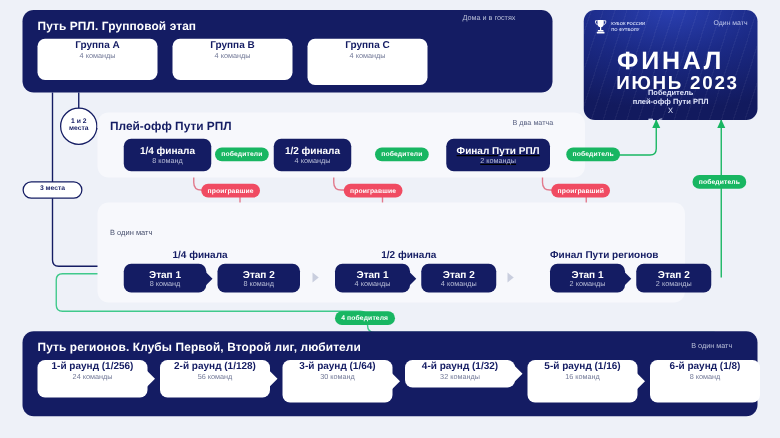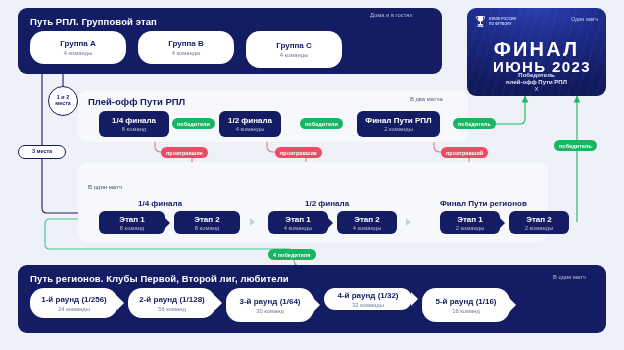--- a/index.html
+++ b/index.html
@@ -38,25 +38,25 @@
     position: absolute;
     font-size: 5.8px;
     color: #b9bfd8;
   }
   .corner-note.dark { color: #5a6283; }
 
   
   .card-white {
     position: absolute;
     background: #ffffff;
-    border-radius: 14px;
+    border-radius: 6px;
     display: flex;
     flex-direction: column;
     align-items: center;
-    justify-content: center;
+    justify-content: flex-start;
     gap: 2px;
   }
   .card-white .c-title { font-size: 8px; font-weight: bold; color: #141c63; }
   .card-white .c-sub { font-size: 5.8px; color: #737a98; }
 
   
   .card-tail::after {
     content: "";
     position: absolute;
     right: -6px; top: 50%;
@@ -257,21 +257,21 @@
   <div class="corner-note dark" style="left:410px; top:96px;">В два матча</div>
 
   <div class="box-navy" style="left:99px; top:111px; width:70px; height:26px;">
     <span class="b-title">1/4 финала</span>
     <span class="b-sub">8 команд</span>
   </div>
   <div class="box-navy" style="left:219px; top:111px; width:62px; height:26px;">
     <span class="b-title">1/2 финала</span>
     <span class="b-sub">4 команды</span>
   </div>
-  <div class="box-navy" style="left:357px; top:111px; width:83px; height:26px;">
+  <div class="box-navy" style="left:357px; top:111px; width:83px; height:26px;text-decoration:underline;">
     <span class="b-title">Финал Пути РПЛ</span>
     <span class="b-sub">2 команды</span>
   </div>
 
   <div class="pill pill-green" style="left:172px; top:118px;">победители</div>
   <div class="pill pill-green" style="left:300px; top:118px;">победители</div>
   <div class="pill pill-green" style="left:453px; top:118px;">победитель</div>
   <div class="pill pill-green" style="left:554px; top:140px;">победитель</div>
 
   <div class="pill pill-red" style="left:161px; top:147px;">проигравшие</div>
@@ -332,20 +332,24 @@
     <span class="c-title">3-й раунд (1/64)</span>
     <span class="c-sub">30 команд</span>
   </div>
   <div class="card-white card-tail" style="left:324px; top:288px; width:88px; height:22px;">
     <span class="c-title">4-й раунд (1/32)</span>
     <span class="c-sub">32 команды</span>
   </div>
   <div class="card-white card-tail" style="left:422px; top:288px; width:88px; height:34px;">
     <span class="c-title">5-й раунд (1/16)</span>
     <span class="c-sub">16 команд</span>
+  </div>
+  <div class="card-white" style="left:520px; top:288px; width:88px; height:34px;">
+    <span class="c-title">6-й раунд (1/8)</span>
+    <span class="c-sub">8 команд</span>
   </div>
 
   <div id="final-card" style="left:467px; top:8px; width:139px; height:88px;">
     <div class="stripes"></div>
     <div class="fc-inner">
       <div class="fc-logo-wrap">
         <svg width="11" height="13" viewBox="0 0 11 13">
           <path d="M3 1h5v3.2a2.5 2.5 0 0 1-5 0z" fill="#ffffff"></path>
           <path d="M3 1.6H1.4v1.1c0 1 .7 1.8 1.6 1.9" fill="none" stroke="#ffffff" stroke-width=".7"></path>
           <path d="M8 1.6h1.6v1.1c0 1-.7 1.8-1.6 1.9" fill="none" stroke="#ffffff" stroke-width=".7"></path>

